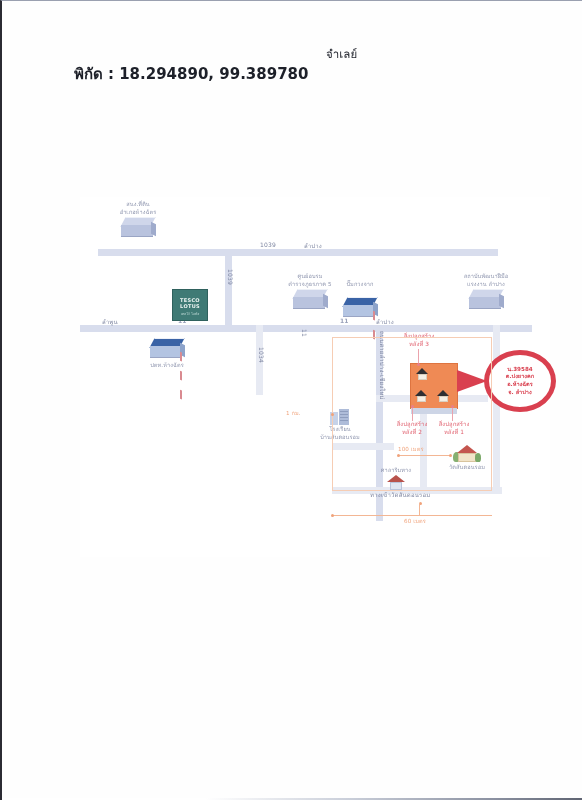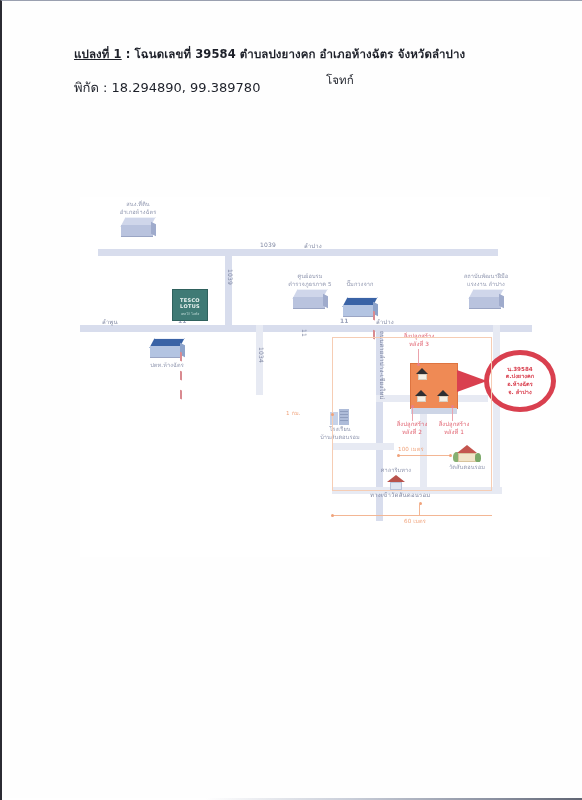--- a/index.html
+++ b/index.html
@@ -29,21 +29,21 @@
   }
   .hdr-line{
     font-size:11.5px;line-height:15px;margin-bottom:11px;
     white-space:nowrap;letter-spacing:0.1px;
     color:#1d2029;
   }
   .hdr-line.bold{font-weight:bold;}
   .u{ text-decoration:underline; font-weight:bold;}
   .party-row{position:relative;}
   .party-role{position:absolute;left:252px;top:0;font-weight:normal;}
-  #coord-line{font-weight:normal;font-size:13px;color:#1d2029;margin-top:15px;}
+  #coord-line{font-weight:bold;font-size:15px;color:#1d2029;margin-top:15px;}
 
   
   #map-canvas{
     position:absolute;left:78px;top:196px;width:470px;height:360px;
     background:#ffffff;
   }
   .road{position:absolute;background:#dfe3ee;}
   .road.h{height:7px;}
   .road.v{width:7px;}
   .road-major{background:#d8dded;}
@@ -220,27 +220,24 @@
     box-sizing:border-box;
   }
 </style>
 </head>
 <body>
 
 <div id="page-frame">
 
   <div id="header-block">
 
-    <div class="hdr-line bold">
-      <span class="u">แปลงที่ 1</span><span> : โฉนดเลขที่ 39584 ตำบลปงยางคก อำเภอห้างฉัตร จังหวัดลำปาง</span>
-    </div>
 
 
     <div class="hdr-line party-row">
-      <span class="party-role">โจทก์</span>
+      <span class="party-role">จำเลย์</span>
     </div>
 
 
     <div id="coord-line">
       <span>พิกัด : </span><span>18.294890, 99.389780</span>
     </div>
   </div>
 
   <div id="map-canvas">
 

